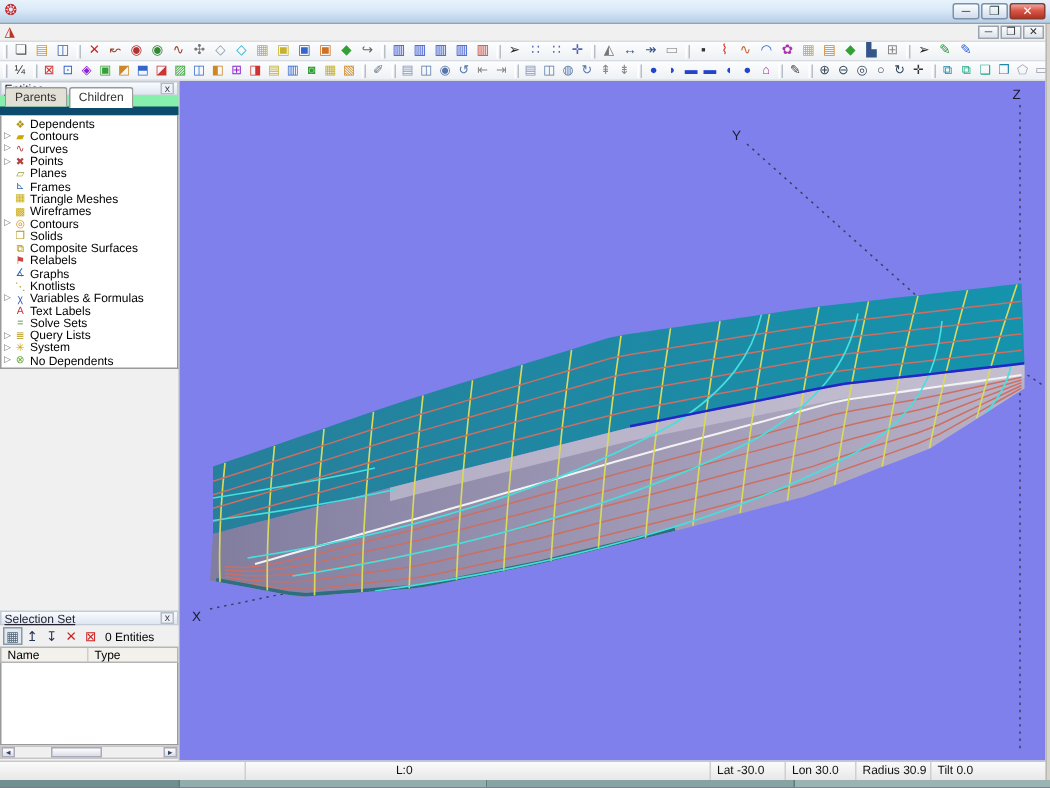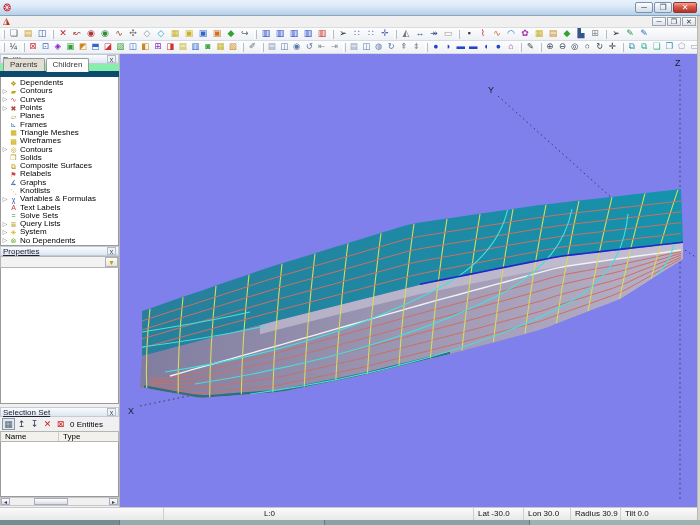--- a/index.html
+++ b/index.html
@@ -362,30 +362,20 @@
             <span class="tlbl">System</span>
           </div>
           <div class="trow">
             <span class="tarr">▷</span>
             <span class="ticon" style="color: rgb(102, 170, 51);">⊗</span>
             <span class="tlbl">No Dependents</span>
           </div>
         </div>
     </div>
 
-    <div class="panel panel-properties">
-      <div class="phdr">
-        <span class="ptitle">Properties</span>
-        <span class="pclose">x</span>
-      </div>
-      <div class="prop-filter">
-        <span class="prop-filter-btn">▼</span>
-      </div>
-      <div class="pbody"></div>
-    </div>
 
     <div class="panel panel-selset">
       <div class="phdr">
         <span class="ptitle">Selection Set</span>
         <span class="pclose">x</span>
       </div>
       <div class="selset-toolbar" id="selset-toolbar">
           <span class="sbtn pressed" style="color: rgb(85, 102, 119);">▦</span>
           <span class="sbtn" style="color: rgb(34, 51, 85);">↥</span>
           <span class="sbtn" style="color: rgb(34, 51, 85);">↧</span>

